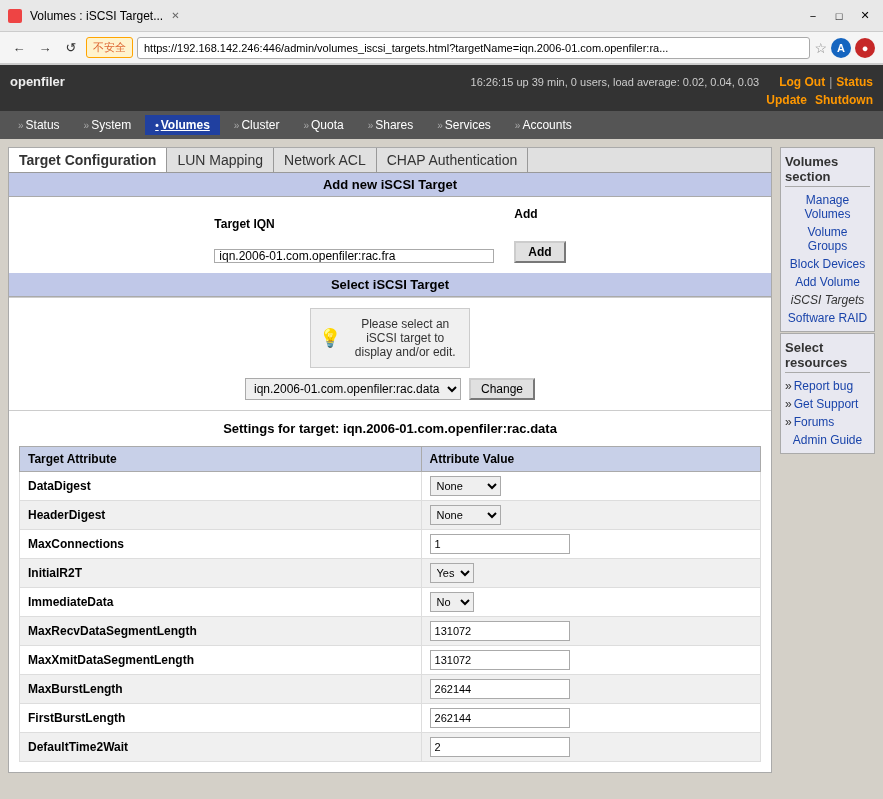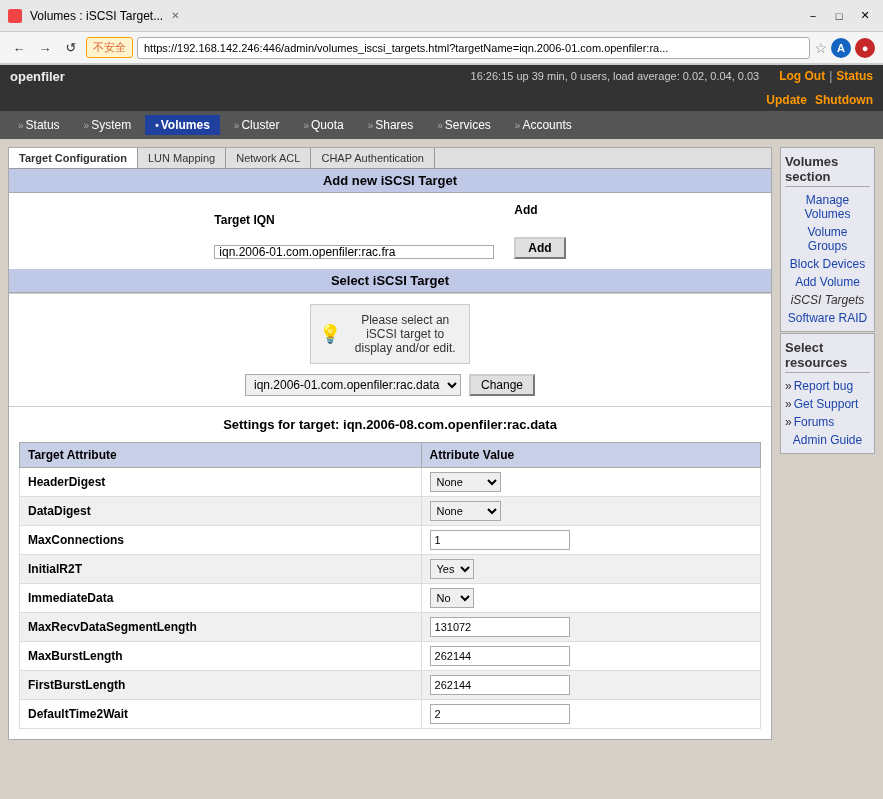--- a/index.html
+++ b/index.html
@@ -14,41 +14,41 @@
     .tab-close { font-size: 10px; color: #666; cursor: pointer; }
     .address-bar { display: flex; align-items: center; padding: 4px 8px; background: #f5f5f5; border-bottom: 1px solid #ccc; gap: 4px; height: 32px; }
     .nav-btn { width: 22px; height: 22px; display: flex; align-items: center; justify-content: center; cursor: pointer; font-size: 13px; color: #333; background: none; border: none; }
     .security-warning { background: #fff3cd; border: 1px solid #ffa500; padding: 2px 6px; font-size: 11px; color: #d63; border-radius: 3px; white-space: nowrap; }
     .url-input { flex: 1; height: 22px; border: 1px solid #aaa; padding: 0 6px; font-size: 11px; background: #fff; border-radius: 3px; }
     .bookmark-star { color: #888; font-size: 14px; cursor: pointer; }
     .ext-btn { width: 20px; height: 20px; background: #1565c0; color: white; border-radius: 50%; font-size: 11px; display: flex; align-items: center; justify-content: center; font-weight: bold; }
     .ext-btn-red { background: #c62828; }
 
     
-    .app-header { background: #333; color: #fff; display: flex; align-items: flex-start; justify-content: space-between; padding: 4px 10px; height: 28px; }
+    .app-header { background: #333; color: #fff; display: flex; align-items: flex-end; justify-content: space-between; padding: 4px 10px; height: 28px; }
     .app-logo { font-size: 13px; font-weight: bold; color: #eee; }
     .app-header-links { display: flex; gap: 4px; }
     .app-header-link { color: #ff9800; cursor: pointer; text-decoration: none; font-size: 12px; font-weight: bold; }
     .app-header-time { font-size: 11px; color: #ccc; }
 
     
     .nav-bar { background: #555; padding: 4px 8px; display: flex; gap: 4px; }
     .nav-item { color: #fff; padding: 3px 10px; font-size: 12px; cursor: pointer; text-decoration: none; display: flex; align-items: center; gap: 2px; }
     .nav-item::before { content: '»'; font-size: 10px; color: #aaa; }
-    .nav-item.active { background: #2040a0; font-weight: bold; }
+    .nav-item.active { background: #2040a0; font-weight: bold; text-decoration: underline; }
     .nav-item.active::before { content: '•'; color: #fff; }
 
     
     .main-layout { display: flex; padding: 8px; gap: 8px; }
     .content-area { flex: 1; background: #fff; border: 1px solid #aaa; }
     .sidebar { width: 95px; flex-shrink: 0; }
 
     
     .sub-tabs { display: flex; background: #e0e0e0; border-bottom: 1px solid #999; }
-    .sub-tab { padding: 4px 10px; font-size: 11px; cursor: pointer; border-right: 1px solid #999; color: #333; white-space: nowrap; }
+    .sub-tab { padding: 4px 10px; font-size: 14px; cursor: pointer; border-right: 1px solid #999; color: #333; white-space: nowrap; }
     .sub-tab.active { background: #fff; font-weight: bold; }
 
     
     .section-title { background: #c0c8e8; text-align: center; padding: 4px; font-size: 13px; font-weight: bold; border-bottom: 1px solid #aaa; }
 
     
     .add-target-section { padding: 10px; }
     .add-target-form { display: flex; align-items: flex-end; gap: 20px; justify-content: center; }
     .form-group { display: flex; flex-direction: column; gap: 18px; }
     .form-label { font-weight: bold; font-size: 12px; }
@@ -170,51 +170,55 @@
       <div class="select-controls">
         <select class="target-select">
           <option>iqn.2006-01.com.openfiler:rac.data</option>
           <option>iqn.2006-01.com.openfiler:rac.fra</option>
         </select>
         <button class="change-btn">Change</button>
       </div>
     </div>
 
     <div class="settings-section">
-      <div class="settings-title">Settings for target: iqn.2006-08.com.openfiler:rac.data</div>
+      <div class="settings-title">Settings for target: iqn.2006-01.com.openfiler:rac.data</div>
       <table class="attr-table">
         <thead>
           <tr>
             <th>Target Attribute</th>
             <th>Attribute Value</th>
           </tr>
         </thead>
         <tbody id="attr-table-body">
         <tr>
+              <td style="font-weight: bold;">DataDigest</td>
+              <td><select class="attr-select"><option>None</option><option>CRC32C</option></select></td>
+            </tr>
+            <tr>
               <td style="font-weight: bold;">HeaderDigest</td>
               <td><select class="attr-select"><option>None</option><option>CRC32C</option></select></td>
             </tr>
             <tr>
-              <td style="font-weight: bold;">DataDigest</td>
-              <td><select class="attr-select"><option>None</option><option>CRC32C</option></select></td>
-            </tr>
-            <tr>
               <td style="font-weight: bold;">MaxConnections</td>
               <td><input class="attr-input" type="text" value="1" style=""></td>
             </tr>
             <tr>
               <td style="font-weight: bold;">InitialR2T</td>
               <td><select class="attr-select"><option>Yes</option><option>No</option></select></td>
             </tr>
             <tr>
               <td style="font-weight: bold;">ImmediateData</td>
               <td><select class="attr-select"><option>Yes</option><option selected="">No</option></select></td>
             </tr>
             <tr>
               <td style="font-weight: bold;">MaxRecvDataSegmentLength</td>
+              <td><input class="attr-input" type="text" value="131072" style=""></td>
+            </tr>
+            <tr>
+              <td style="font-weight: bold;">MaxXmitDataSegmentLength</td>
               <td><input class="attr-input" type="text" value="131072" style=""></td>
             </tr>
             <tr>
               <td style="font-weight: bold;">MaxBurstLength</td>
               <td><input class="attr-input" type="text" value="262144" style=""></td>
             </tr>
             <tr>
               <td style="font-weight: bold;">FirstBurstLength</td>
               <td><input class="attr-input" type="text" value="262144" style=""></td>
             </tr>

